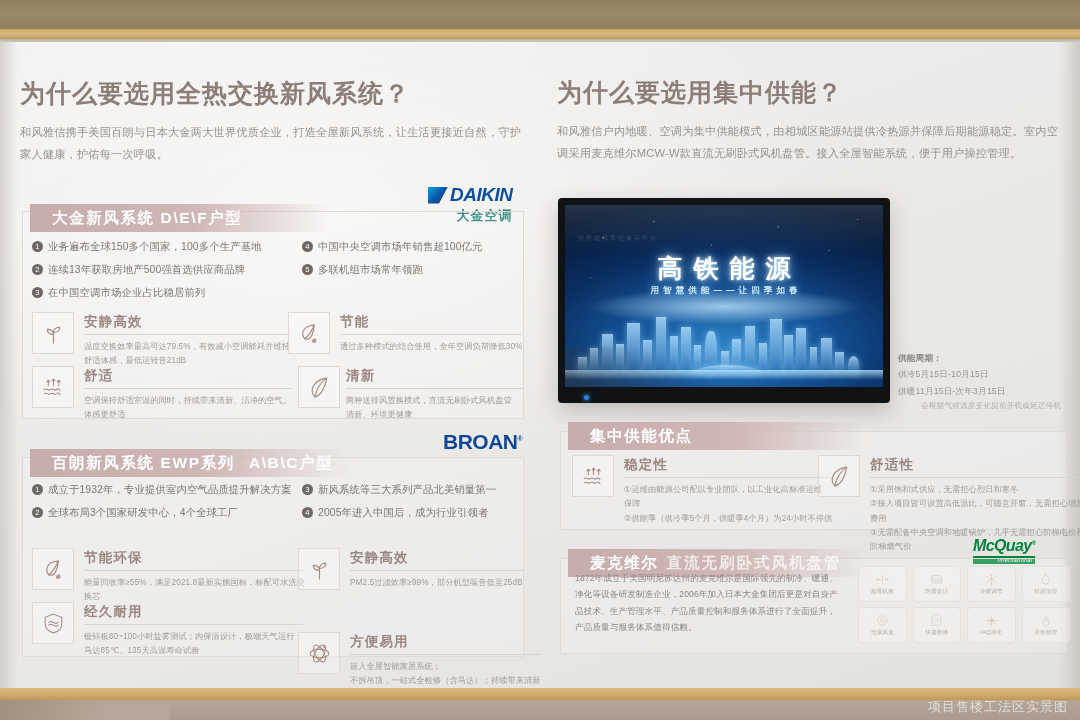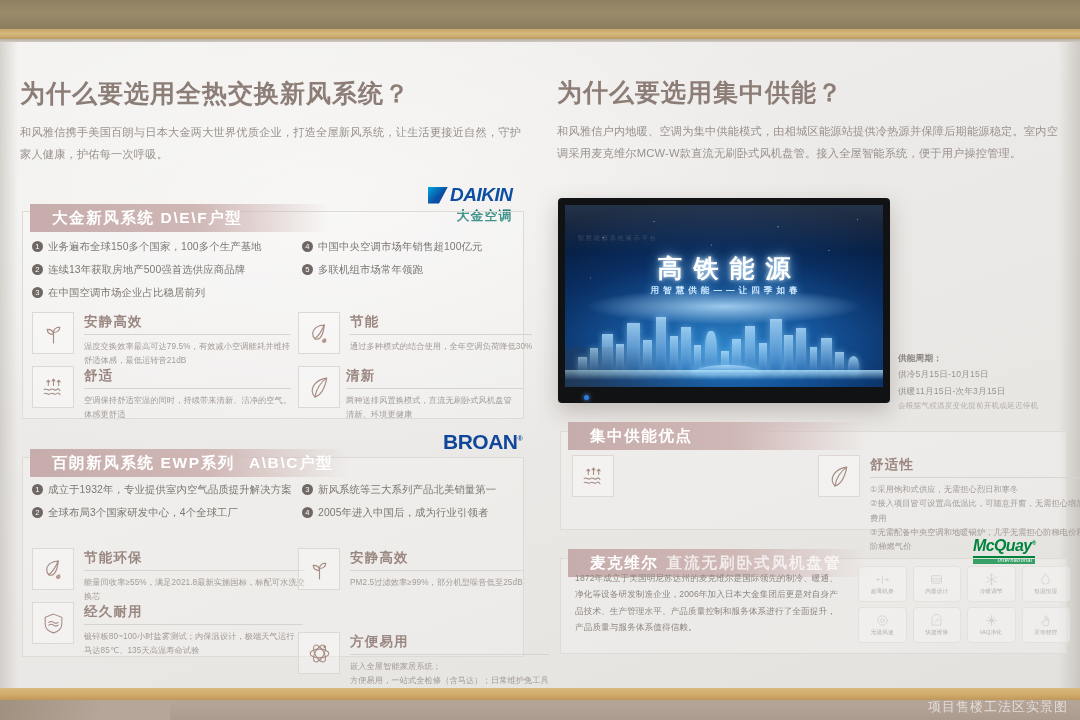--- a/index.html
+++ b/index.html
@@ -120,21 +120,21 @@
     background:linear-gradient(180deg,rgba(235,235,235,.14),rgba(255,255,255,0));}
   .tv-reflect2{position:absolute;left:0;bottom:0;width:46%;height:22%;
     background:linear-gradient(25deg,rgba(60,60,60,.45),rgba(255,255,255,0) 70%);}
   #tv-led{position:absolute;left:26px;bottom:3px;width:5px;height:5px;border-radius:50%;
     background:#2b7fe0;box-shadow:0 0 5px #5aa8ff;}
 
   
   #cycle{position:absolute;left:898px;top:350px;width:178px;
     font-size:8.6px;line-height:1.9;color:#9a938e;letter-spacing:.2px;}
   #cycle .t{font-weight:bold;color:#8a837e;}
-  #cycle .dim{color:#b4ada8;font-size:7.6px;}
+  #cycle .dim{color:#b4ada8;font-size:7.6px;margin-left:23px;}
 
   
   .olist{margin-top:5px;font-size:8.2px;line-height:1.75;color:#a39b96;}
   .olist div{white-space:nowrap;}
 
   
   #mq-text{position:absolute;left:575px;top:570px;width:265px;
     font-size:8.6px;line-height:1.9;color:#8e8782;letter-spacing:.1px;}
   #mq-grid{position:absolute;left:858px;top:566px;width:212px;
     display:grid;grid-template-columns:repeat(4,1fr);gap:5px 6px;}
@@ -220,21 +220,21 @@
     </div>
     <div class="feat-body">
       <div class="feat-title">安静高效</div>
       <div class="feat-desc">
           <div>温度交换效率最高可达79.5%，有效减小空调能耗并维持</div>
           <div>舒适体感，最低运转音21dB</div>
         </div>
     </div>
   </div>
 
-  <div class="feat" style="left:298px;top:312px;width:225px;">
+  <div class="feat" style="left:288px;top:312px;width:225px;">
     <div class="feat-icon">
       <svg viewBox="0 0 24 24" fill="none" stroke="#a58b82" stroke-width="1.1" stroke-linecap="round">
         <path d="M16.5 4C10 4 5.5 7.5 5.5 12.5c0 2 .8 3.6 2 4.6C11.5 14 14 9.5 16.5 4z"></path>
         <path d="M7.5 17.1c3.5 1.6 8-1.2 9-13.1"></path>
         <path d="M17.5 16.2c1.6 1.6 1.6 3.6 0 4.6-1.3.8-3 .2-3.3-1.3-.2-1.3 1.3-2.3 3.3-3.3z" fill="#b59a90" stroke="none"></path>
       </svg>
     </div>
     <div class="feat-body">
       <div class="feat-title">节能</div>
       <div class="feat-desc">
@@ -368,21 +368,21 @@
         <ellipse cx="12" cy="12" rx="9" ry="4.2"></ellipse>
         <ellipse cx="12" cy="12" rx="9" ry="4.2" transform="rotate(60 12 12)"></ellipse>
         <ellipse cx="12" cy="12" rx="9" ry="4.2" transform="rotate(120 12 12)"></ellipse>
         <circle cx="17" cy="5.6" r="1.3" fill="#a58b82" stroke="none"></circle>
       </svg>
     </div>
     <div class="feat-body">
       <div class="feat-title">方便易用</div>
       <div class="feat-desc">
           <div>嵌入全屋智能家居系统；</div>
-          <div>方便易用，一站式全检修（含马达）；日常维护免工具</div>
+          <div>不拆吊顶，一站式全检修（含马达）；持续带来清新</div>
         </div>
     </div>
   </div>
 
   <div id="tv">
     <div id="tv-screen">
       <div class="tv-stars"></div>
       <div class="tv-glow"></div>
       <div class="tv-overlay-text">智慧能源系统展示平台</div>
       <div class="tv-city">
@@ -434,20 +434,28 @@
   <div class="feat" style="left:572px;top:455px;width:250px;">
     <div class="feat-icon">
       <svg viewBox="0 0 24 24" fill="none" stroke="#a58b82" stroke-width="1" stroke-linecap="round">
         <path d="M7 10V5M7 5l-1.4 1.6M7 5l1.4 1.6"></path>
         <path d="M12 10V4M12 4l-1.4 1.6M12 4l1.4 1.6"></path>
         <path d="M17 10V5M17 5l-1.4 1.6M17 5l1.4 1.6"></path>
         <path d="M3 14c2-2 4 2 6 0s4 2 6 0 3.2 1 3.2 1"></path>
         <path d="M3 18c2-2 4 2 6 0s4 2 6 0 3.2 1 3.2 1"></path>
       </svg>
     </div>
+    <div class="feat-body">
+      <div class="feat-title">稳定性</div>
+      <div class="feat-desc olist">
+          <div>①运维由能源公司配以专业团队，以工业化高标准运维</div>
+          <div>保障</div>
+          <div>②供能季（供冷季5个月，供暖季4个月）为24小时不停供</div>
+        </div>
+    </div>
   </div>
 
   <div class="feat" style="left:818px;top:455px;width:245px;">
     <div class="feat-icon">
       <svg viewBox="0 0 24 24" fill="none" stroke="#a58b82" stroke-width="1.1" stroke-linecap="round">
         <path d="M19 3C11 4 5 9 5 15.5c0 2.2 1 4 2.5 5.5C9 14 13 7 19 3z"></path>
         <path d="M7.5 21c4-1 9-5.5 11.5-18"></path>
       </svg>
     </div>
     <div class="feat-body">

